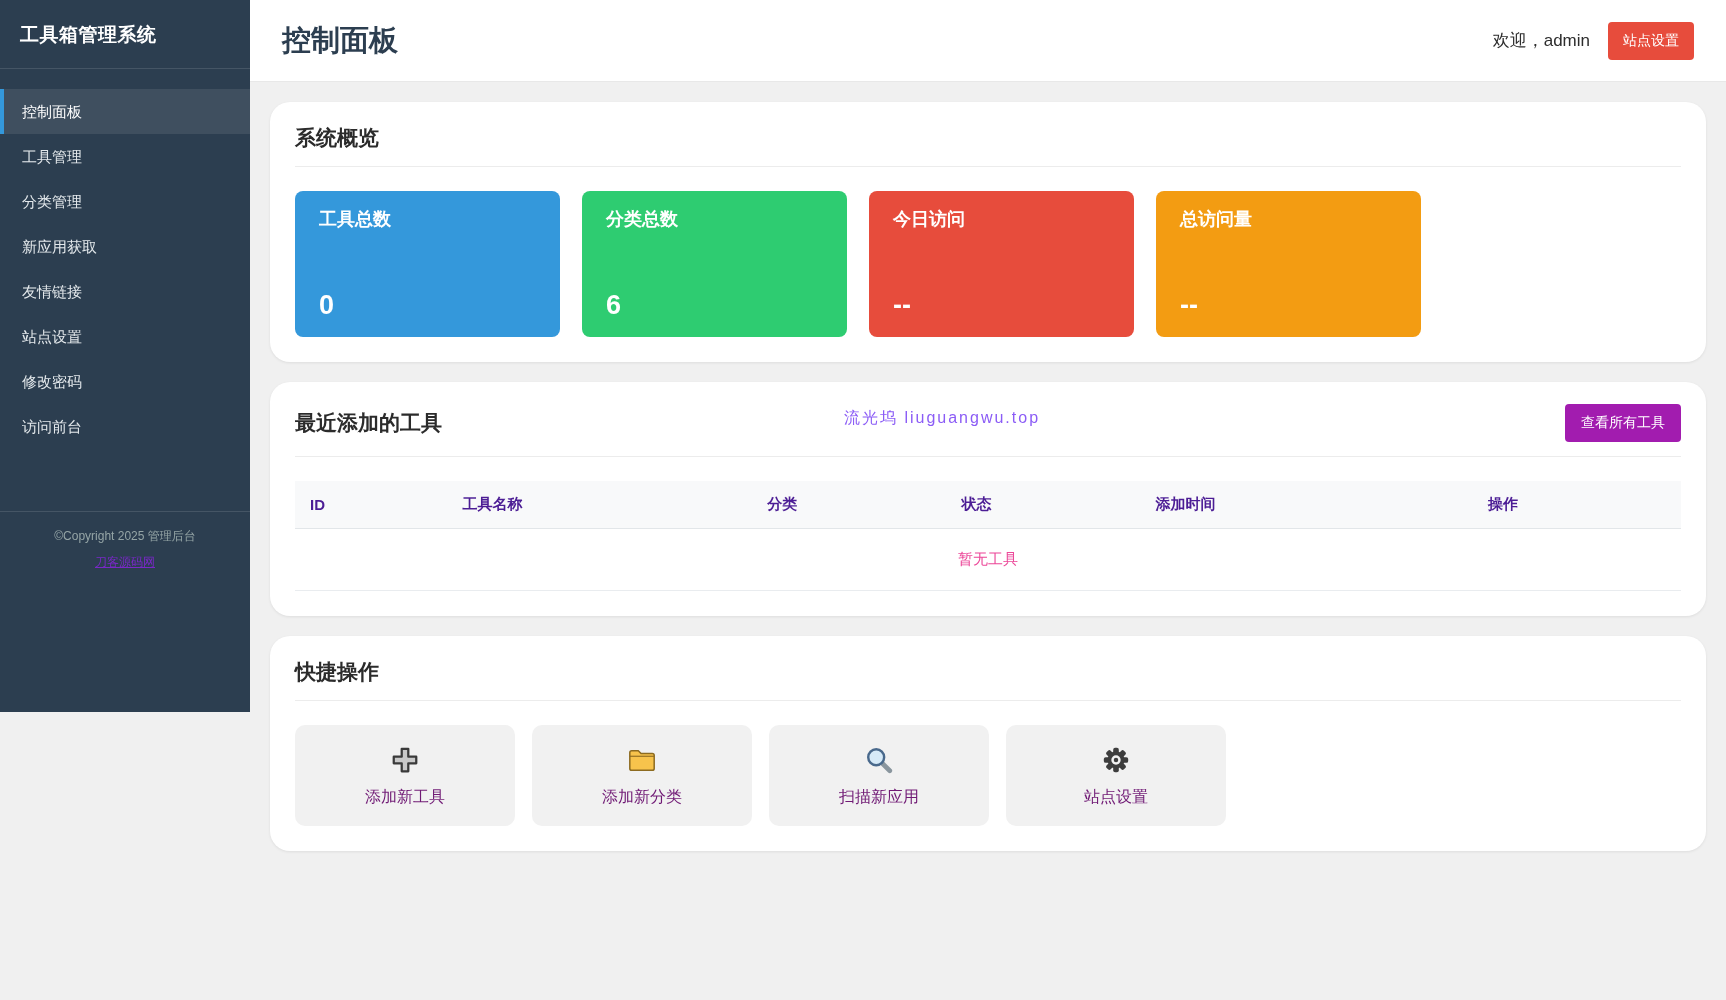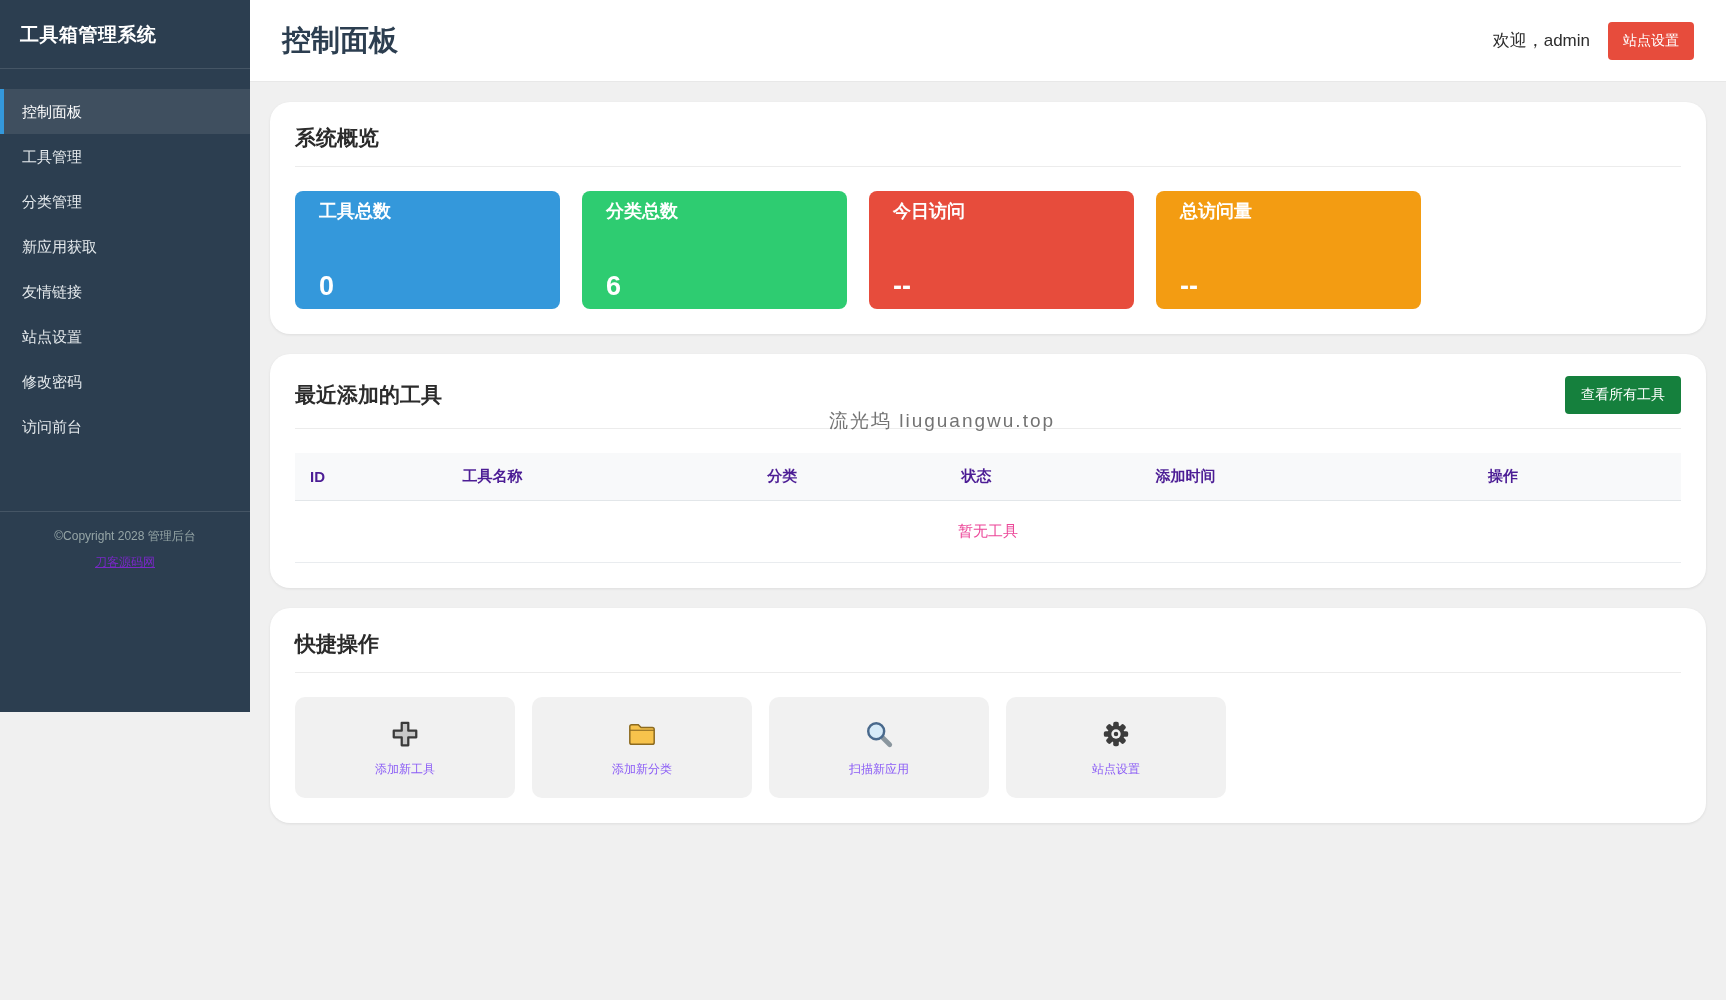--- a/index.html
+++ b/index.html
@@ -79,23 +79,23 @@
     font-size: 21px; font-weight: bold; color: #2b2b2b;
   }
   .section-head {
     display: flex; align-items: center; justify-content: space-between;
     padding-bottom: 14px;
     border-bottom: 1px solid #ececec;
   }
   
   .stats-row { margin-top: 24px; display: flex; gap: 22px; }
   .stat-card {
-    width: 265px; height: 118px;
+    width: 265px; height: 146px;
     border-radius: 8px;
-    padding: 8px 24px;
+    padding: 16px 24px;
     color: #fff;
     display: flex; flex-direction: column; justify-content: space-between; gap: 48px;
   }
   .stat-label { font-size: 18px; font-weight: bold; }
   .stat-value { font-size: 27px; font-weight: bold; }
   
   .view-all-btn {
     background: #3498db; color: #fff; border: none;
     padding: 10px 16px; border-radius: 4px;
     font-size: 14px; cursor: pointer;
@@ -117,27 +117,27 @@
   }
   
   .actions-row { margin-top: 24px; display: flex; gap: 17px; }
   .action-card {
     width: 220px; height: 101px;
     background: #f1f1f1; border-radius: 10px;
     display: flex; flex-direction: column; align-items: center; justify-content: center;
     cursor: pointer;
   }
   .action-icon { height: 32px; display: flex; align-items: center; }
-  .action-label { margin-top: 11px; font-size: 12px; color: #8b5cf6; }
+  .action-label { margin-top: 11px; font-size: 16px; color: #701a75; }
   
   .watermark {
     position: absolute;
     top: 408px; left: 942px;
     transform: translateX(-50%);
-    font-size: 19px; color: #737373;
+    font-size: 16px; color: #8b5cf6;
     letter-spacing: 2px;
     pointer-events: none;
     z-index: 5;
   }
 </style>
 </head>
 <body>
 
 <aside class="sidebar">
   <div class="sidebar-title">工具箱管理系统</div>
@@ -145,21 +145,21 @@
     <div class="menu-item active">控制面板</div>
     <div class="menu-item">工具管理</div>
     <div class="menu-item">分类管理</div>
     <div class="menu-item">新应用获取</div>
     <div class="menu-item">友情链接</div>
     <div class="menu-item">站点设置</div>
     <div class="menu-item">修改密码</div>
     <div class="menu-item">访问前台</div>
   </nav>
   <div class="sidebar-footer">
-    <div>©Copyright 2028 管理后台</div>
+    <div>©Copyright 2025 管理后台</div>
     <a>刀客源码网</a>
   </div>
 </aside>
 
 <div class="main">
 
   <header class="topbar">
     <h1 class="page-title">控制面板</h1>
     <div class="topbar-right">
       <span class="welcome">欢迎，admin</span>
@@ -189,21 +189,21 @@
         <div class="stat-card" style="background-color: rgb(243, 156, 18);">
           <div class="stat-label">总访问量</div>
           <div class="stat-value">--</div>
         </div>
       </div>
     </section>
 
     <section class="card">
       <div class="section-head">
         <h2 class="section-title">最近添加的工具</h2>
-        <button class="view-all-btn" style="background-color: #15803d;">查看所有工具</button>
+        <button class="view-all-btn" style="background-color: #a21caf;">查看所有工具</button>
       </div>
       <table>
         <colgroup>
           <col style="width:11%">
             <col style="width:22%">
             <col style="width:14%">
           <col style="width:14%">
             <col style="width:24%">
             <col style="width:15%">
         </colgroup>

